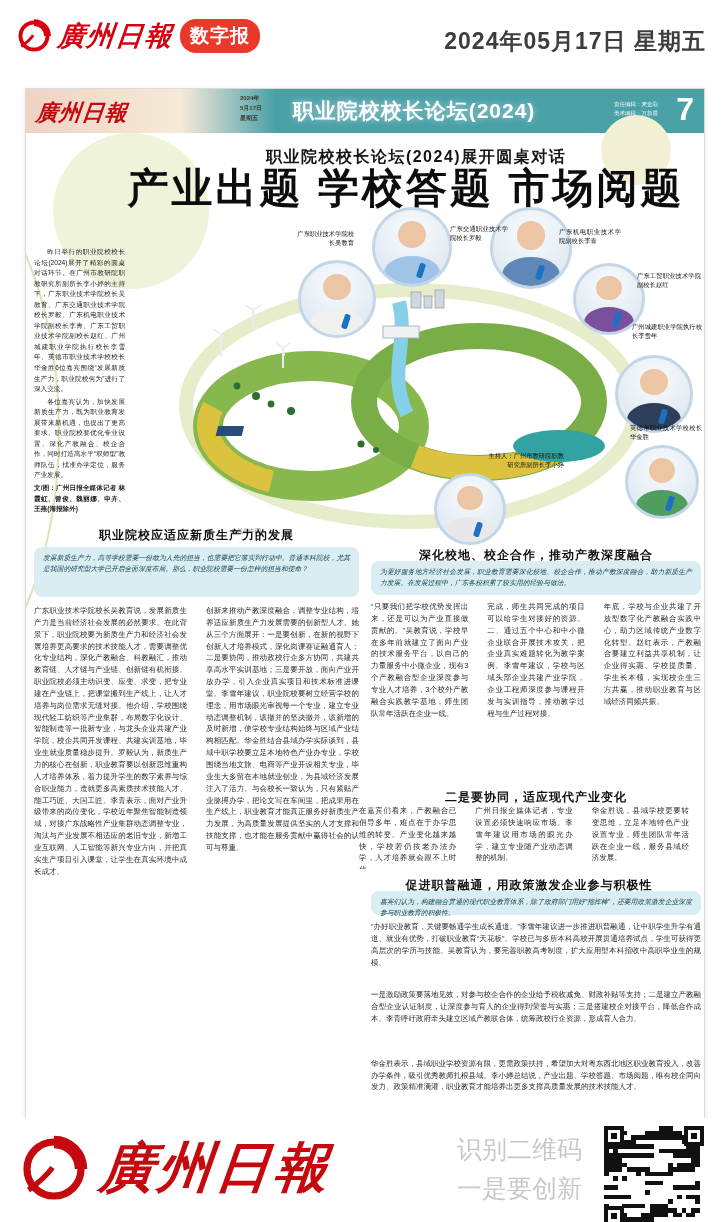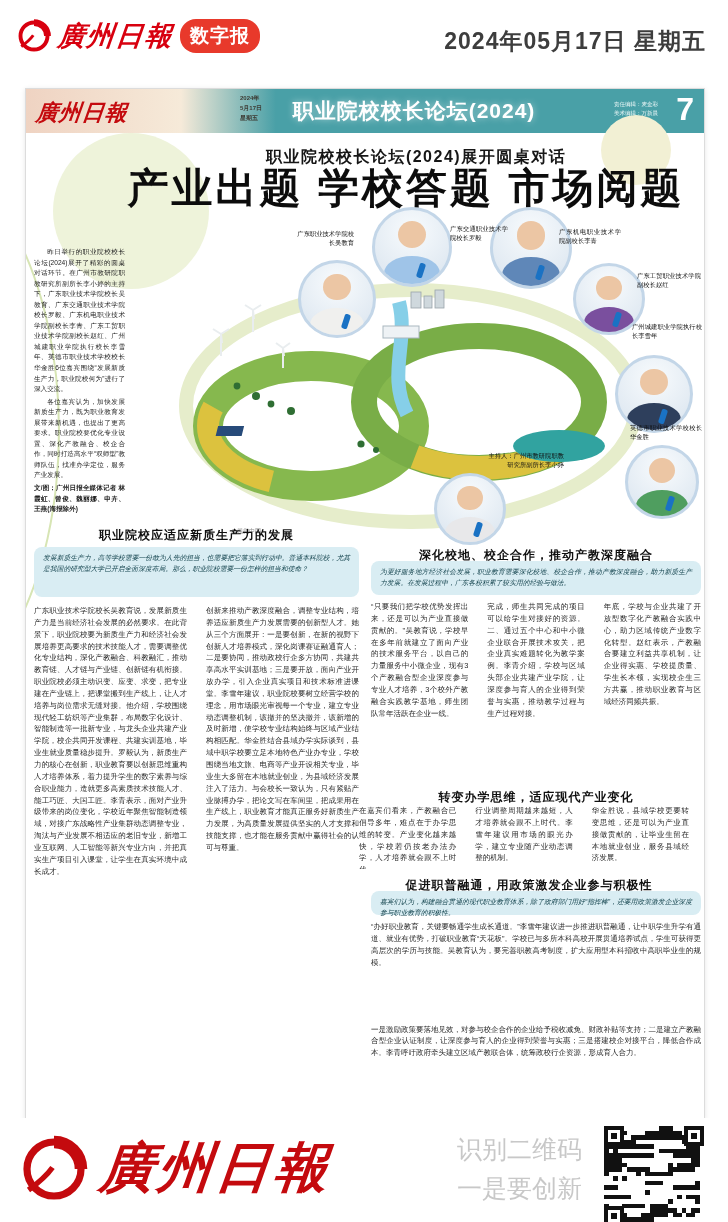--- a/index.html
+++ b/index.html
@@ -190,36 +190,37 @@
   <div class="abs intro" style="left:8px;top:458px;width:325px;height:50px;">发展新质生产力，高等学校需要一份敢为人先的担当，也需要把它落实到行动中。普通本科院校，尤其是我国的研究型大学已开启全面深度布局。那么，职业院校需要一份怎样的担当和使命？</div>
   <div class="abs cols" style="left:8px;top:516px;width:325px;height:503px;">
     <div class="col">广东职业技术学院校长吴教育说，发展新质生产力是当前经济社会发展的必然要求。在此背景下，职业院校要为新质生产力和经济社会发展培养更高要求的技术技能人才，需要调整优化专业结构，深化产教融合、科教融汇，推动教育链、人才链与产业链、创新链有机衔接。职业院校必须主动识变、应变、求变，把专业建在产业链上，把课堂搬到生产线上，让人才培养与岗位需求无缝对接。他介绍，学校围绕现代轻工纺织等产业集群，布局数字化设计、智能制造等一批新专业，与龙头企业共建产业学院，校企共同开发课程、共建实训基地，毕业生就业质量稳步提升。罗毅认为，新质生产力的核心在创新，职业教育要以创新思维重构人才培养体系，着力提升学生的数字素养与综合职业能力，造就更多高素质技术技能人才、能工巧匠、大国工匠。李青表示，面对产业升级带来的岗位变化，学校近年聚焦智能制造领域，对接广东战略性产业集群动态调整专业，淘汰与产业发展不相适应的老旧专业，新增工业互联网、人工智能等新兴专业方向，并把真实生产项目引入课堂，让学生在真实环境中成长成才。</div>
     <div class="col">创新来推动产教深度融合，调整专业结构，培养适应新质生产力发展需要的创新型人才。她从三个方面展开：一是要创新，在新的视野下创新人才培养模式，深化岗课赛证融通育人；二是要协同，推动政校行企多方协同，共建共享高水平实训基地；三是要开放，面向产业开放办学，引入企业真实项目和技术标准进课堂。李雪年建议，职业院校要树立经营学校的理念，用市场眼光审视每一个专业，建立专业动态调整机制，该撤并的坚决撤并，该新增的及时新增，使学校专业结构始终与区域产业结构相匹配。华金胜结合县域办学实际谈到，县域中职学校要立足本地特色产业办专业，学校围绕当地文旅、电商等产业开设相关专业，毕业生大多留在本地就业创业，为县域经济发展注入了活力。与会校长一致认为，只有紧贴产业脉搏办学，把论文写在车间里，把成果用在生产线上，职业教育才能真正服务好新质生产力发展，为高质量发展提供坚实的人才支撑和技能支撑，也才能在服务贡献中赢得社会的认可与尊重。</div>
   </div>
 
   <div class="abs sec-head" style="left:345px;top:458px;width:330px;">深化校地、校企合作，推动产教深度融合</div>
   <div class="abs intro" style="left:345px;top:472px;width:330px;height:34px;">为更好服务地方经济社会发展，职业教育需要深化校地、校企合作，推动产教深度融合，助力新质生产力发展。在发展过程中，广东各校积累了较实用的经验与做法。</div>
   <div class="abs cols" style="left:345px;top:512px;width:330px;height:178px;">
     <div class="col">“只要我们把学校优势发挥出来，还是可以为产业直接做贡献的。”吴教育说，学校早在多年前就建立了面向产业的技术服务平台，以自己的力量服务中小微企业，现有3个产教融合型企业深度参与专业人才培养，3个校外产教融合实践教学基地，师生团队常年活跃在企业一线。</div>
-    <div class="col">完成，师生共同完成的项目可以给学生对接好的资源。二、通过五个中心和中小微企业联合开展技术攻关，把企业真实难题转化为教学案例。李青介绍，学校与区域头部企业共建产业学院，让深度参与育人的企业得到荣誉与实惠，推动教学过程与生产过程对接。</div>
+    <div class="col">完成，师生共同完成的项目可以给学生对接好的资源。二、通过五个中心和中小微企业联合开展技术攻关，把企业真实难题转化为教学案例。李雪年建议，学校与区域头部企业共建产业学院，企业工程师深度参与课程开发与实训指导，推动教学过程与生产过程对接。</div>
     <div class="col">年底，学校与企业共建了开放型数字化产教融合实践中心，助力区域传统产业数字化转型。赵红表示，产教融合要建立利益共享机制，让企业得实惠、学校提质量、学生长本领，实现校企生三方共赢，推动职业教育与区域经济同频共振。</div>
   </div>
 
-  <div class="abs sec-head" style="left:345px;top:700px;width:330px;">转变办学思维，适应现代产业变化</div>
+  <div class="abs sec-head" style="left:345px;top:700px;width:330px;">二是要协同，适应现代产业变化</div>
   <div class="abs cols" style="left:333px;top:716px;width:330px;height:64px;">
     <div class="col">在嘉宾们看来，产教融合已倡导多年，难点在于办学思维的转变。产业变化越来越快，学校若仍按老办法办学，人才培养就会跟不上时代。</div>
-    <div class="col">行业调整周期越来越短，人才培养就会跟不上时代。李雪年建议用市场的眼光办学，建立专业随产业动态调整的机制。</div>
-    <div class="col">华金胜说，县域学校更要转变思维，还是可以为产业直接做贡献的，让毕业生留在本地就业创业，服务县域经济发展。</div>
+    <div class="col">广州日报全媒体记者，专业设置必须快速响应市场。李雪年建议用市场的眼光办学，建立专业随产业动态调整的机制。</div>
+    <div class="col">华金胜说，县域学校更要转变思维，立足本地特色产业设置专业，师生团队常年活跃在企业一线，服务县域经济发展。</div>
   </div>
 
   <div class="abs sec-head" style="left:338px;top:788px;width:330px;">促进职普融通，用政策激发企业参与积极性</div>
   <div class="abs intro" style="left:345px;top:802px;width:330px;height:24px;">嘉宾们认为，构建融合贯通的现代职业教育体系，除了政府部门用好“指挥棒”，还要用政策激发企业深度参与职业教育的积极性。</div>
   <div class="abs cols" style="left:345px;top:832px;width:330px;height:186px;flex-direction:column;">
     <div class="col">“办好职业教育，关键要畅通学生成长通道。”李雪年建议进一步推进职普融通，让中职学生升学有通道、就业有优势，打破职业教育“天花板”。学校已与多所本科高校开展贯通培养试点，学生可获得更高层次的学历与技能。吴教育认为，要完善职教高考制度，扩大应用型本科招收中高职毕业生的规模。</div>
     <div class="col">一是激励政策要落地见效，对参与校企合作的企业给予税收减免、财政补贴等支持；二是建立产教融合型企业认证制度，让深度参与育人的企业得到荣誉与实惠；三是搭建校企对接平台，降低合作成本。李青呼吁政府牵头建立区域产教联合体，统筹政校行企资源，形成育人合力。</div>
+    <div class="col">华金胜表示，县域职业学校资源有限，更需政策扶持，希望加大对粤东西北地区职业教育投入，改善办学条件，吸引优秀教师扎根县域。李小婷总结说，产业出题、学校答题、市场阅题，唯有校企同向发力、政策精准滴灌，职业教育才能培养出更多支撑高质量发展的技术技能人才。</div>
   </div>
 </div>
 
 <div id="footer" class="abs">
   <div class="abs foot-brand">
     <svg width="72" height="72" viewBox="0 0 24 24">
       <circle cx="12" cy="12" r="9" fill="none" stroke="#c40a0e" stroke-width="2.4"></circle>
       <path d="M12 3 A9 9 0 0 1 21 12" fill="none" stroke="#c40a0e" stroke-width="4.2"></path>
       <path d="M3.5 19 Q9 15 11.5 11.5" fill="none" stroke="#c40a0e" stroke-width="1.8"></path>
     </svg>

